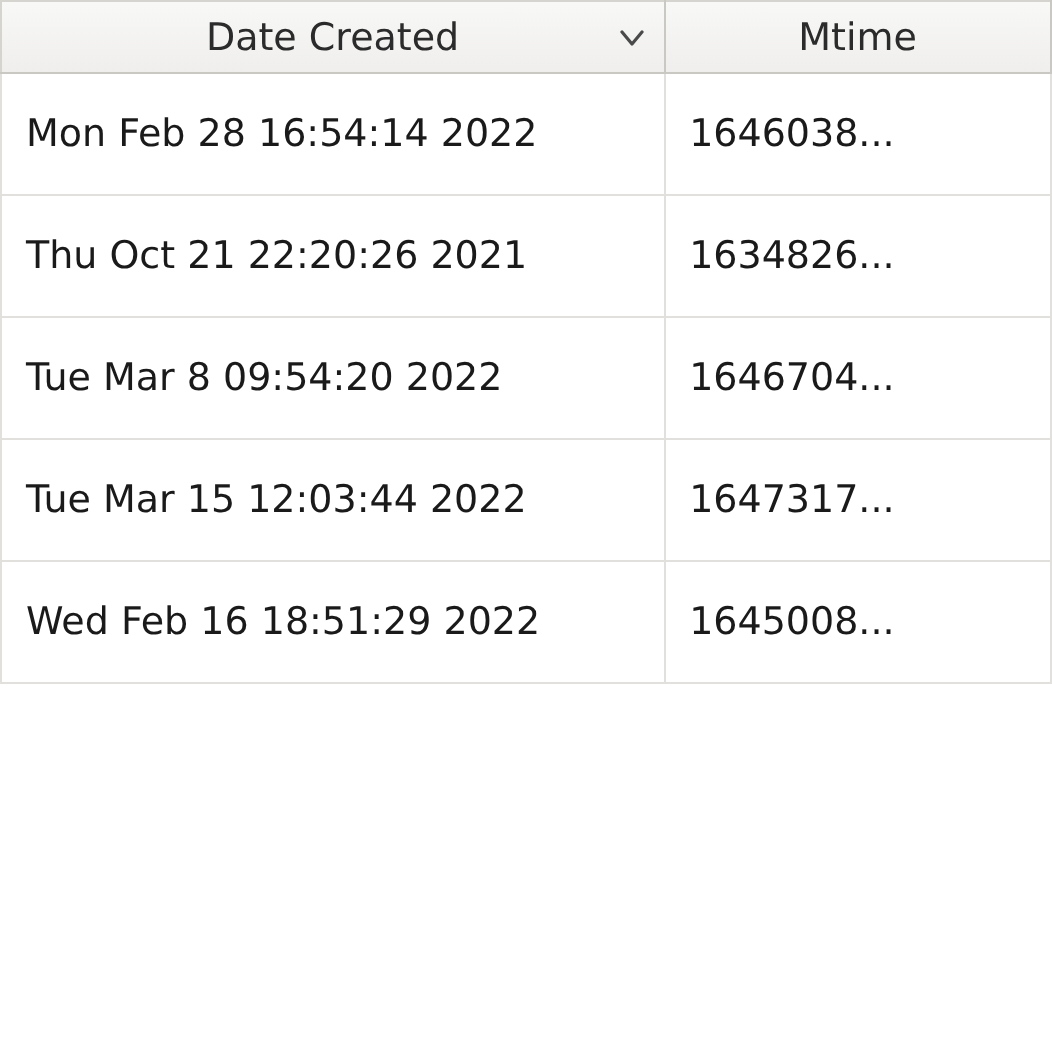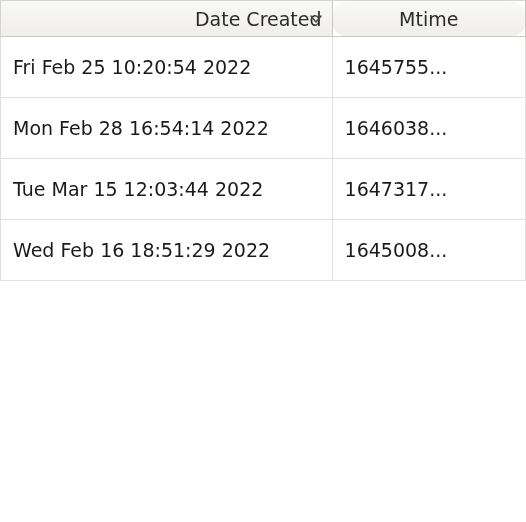--- a/index.html
+++ b/index.html
@@ -30,25 +30,23 @@
       text-align: center;
       color: #2b2b2b;
       font-weight: normal;
       position: relative;
       height: 36px;
       white-space: nowrap;
       cursor: pointer;
     }
     .header-cell.date-col {
       width: 332px;
-      text-align: right;
     }
     .header-cell.mtime-col {
       width: 194px;
-      border-radius: 16px;
     }
     .sort-icon {
       position: absolute;
       right: 10px;
       top: 50%;
       transform: translateY(-50%);
       display: inline-flex;
       align-items: center;
     }
     .sort-icon svg {
@@ -80,26 +78,30 @@
             </svg>
         </span>
       </th>
       <th class="header-cell mtime-col">
         <span>Mtime</span>
       </th>
     </tr>
   </thead>
   <tbody>
     <tr>
-      <td class="data-cell">Fri Feb 25 10:20:54 2022</td>
-      <td class="data-cell">1645755...</td>
+      <td class="data-cell">Mon Feb 28 16:54:14 2022</td>
+      <td class="data-cell">1646038...</td>
     </tr>
     <tr>
-      <td class="data-cell">Mon Feb 28 16:54:14 2022</td>
-      <td class="data-cell">1646038...</td>
+      <td class="data-cell">Thu Oct 21 22:20:26 2021</td>
+      <td class="data-cell">1634826...</td>
+    </tr>
+    <tr>
+      <td class="data-cell">Tue Mar  8 09:54:20 2022</td>
+      <td class="data-cell">1646704...</td>
     </tr>
     <tr>
       <td class="data-cell">Tue Mar 15 12:03:44 2022</td>
       <td class="data-cell">1647317...</td>
     </tr>
     <tr>
       <td class="data-cell">Wed Feb 16 18:51:29 2022</td>
       <td class="data-cell">1645008...</td>
     </tr>
   </tbody>

